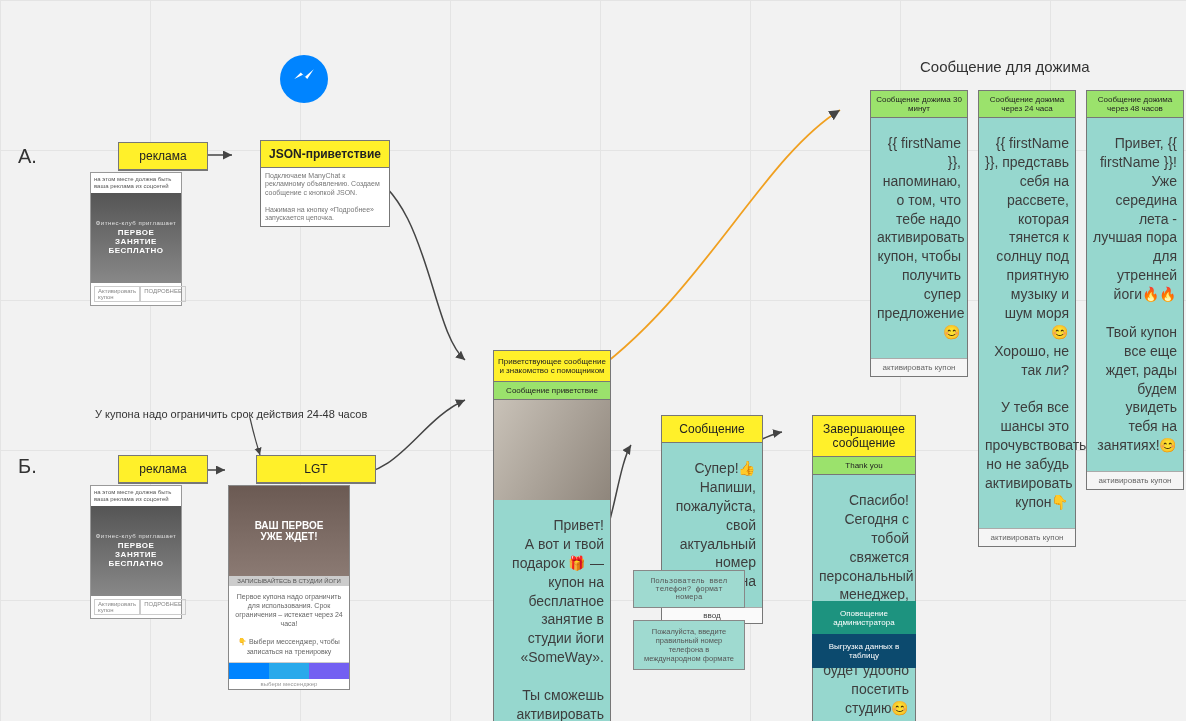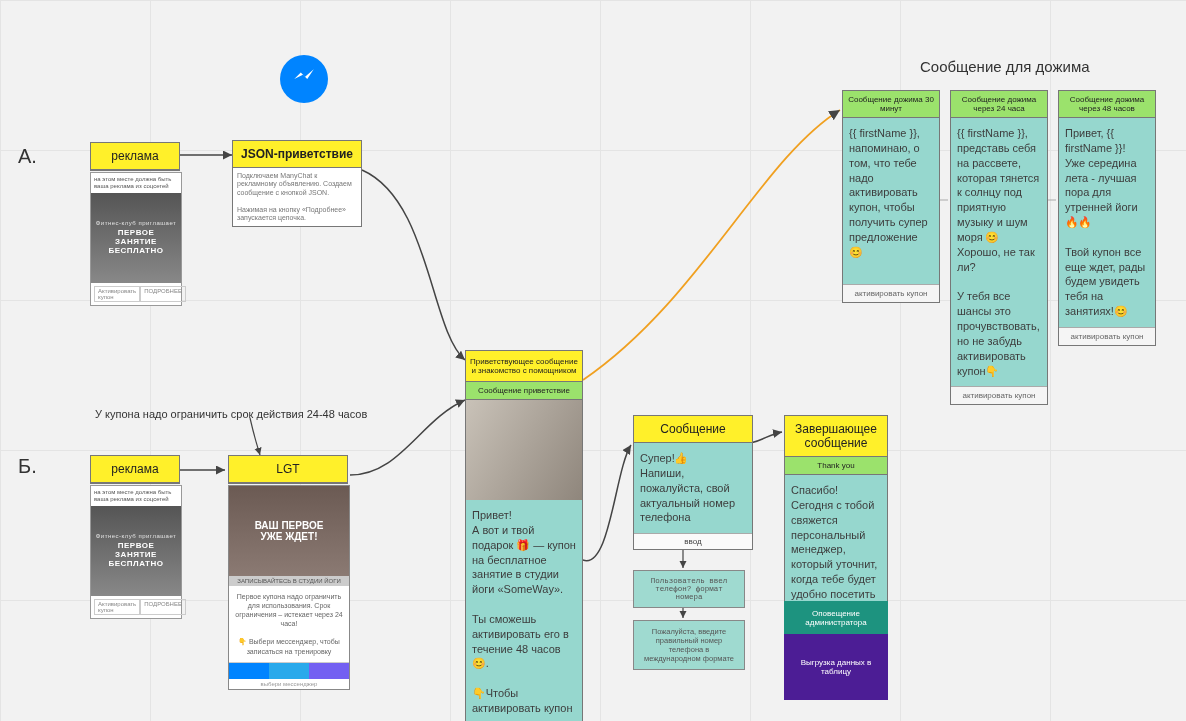--- a/index.html
+++ b/index.html
@@ -8,24 +8,24 @@
       linear-gradient(to right,#e4e4e4 1px,transparent 1px),
       linear-gradient(to bottom,#e4e4e4 1px,transparent 1px),
       #f2f2f2;
     background-size:150px 150px;
   }
   svg.wires{position:absolute;inset:0;width:1186px;height:721px;pointer-events:none;}
   .lbl-big{position:absolute;font-size:20px;color:#333;}
   .title{position:absolute;font-size:15px;color:#333;}
   .note{position:absolute;font-size:11px;color:#333;}
 
-  .node{position:absolute;border:1px solid #777;background:#fff;font-size:8px;color:#333;box-sizing:border-box;}
+  .node{position:absolute;border:1px solid #777;background:#fff;font-size:8px;color:#333;box-sizing:border-box;margin-left:28px;}
   .hdr-y{background:#fff02a;border-bottom:1px solid #777;text-align:center;padding:6px 4px;font-size:12px;color:#222;}
   .hdr-g{background:#9be26c;border-bottom:1px solid #777;text-align:center;padding:4px 3px;font-size:8px;color:#222;}
-  .body-t{background:#96d7ce;padding:8px 6px;text-align:left;font-size:11px;color:#3d3d3d;line-height:1.35;}
+  .body-t{background:#96d7ce;padding:16px 6px;text-align:right;font-size:14px;color:#3d3d3d;line-height:1.35;}
   .foot{background:#f5f5f5;border-top:1px solid #aaa;text-align:center;padding:4px 3px;font-size:8px;color:#666;}
   .plain{padding:4px;font-size:7px;color:#777;line-height:1.2;}
   .chip{border-top:1px solid #aaa;background:#fafafa;text-align:center;font-size:8px;color:#444;padding:3px;}
 
   .ad{position:absolute;width:90px;background:#fff;border:1px solid #999;font-size:6px;color:#555;}
   .ad .cap{padding:3px;line-height:1.15;}
   .ad .hero{height:90px;background:linear-gradient(#555,#888);display:flex;flex-direction:column;align-items:center;justify-content:center;color:#fff;font-weight:bold;font-size:8px;text-align:center;letter-spacing:0.5px;}
   .ad .hero small{font-size:6px;font-weight:normal;opacity:.8;margin-bottom:2px;}
   .ad .btns{display:flex;justify-content:space-between;padding:3px;font-size:6px;color:#888;}
   .ad .btns span{border:1px solid #ccc;padding:1px 3px;}
@@ -36,21 +36,21 @@
   .lgt .txt{padding:6px;font-size:7px;color:#666;text-align:center;line-height:1.3;}
   .lgt .soc{display:flex;border-top:1px solid #ccc;}
   .lgt .soc div{flex:1;height:16px;}
   .lgt .sub{font-size:6px;color:#999;text-align:center;padding:2px;}
 
   .msgr{position:absolute;left:280px;top:55px;width:48px;height:48px;border-radius:50%;background:#0084ff;display:flex;align-items:center;justify-content:center;}
   .msgr::after{content:"";position:absolute;bottom:-4px;left:10px;width:0;height:0;border:6px solid transparent;border-top-color:#0084ff;}
   .msgr svg{width:26px;height:26px;}
 
   .teal-solid{background:#1d937f;color:#fff;text-align:center;font-size:8px;padding:8px 4px;}
-  .navy-solid{background:#4c1d95;color:#fff;text-align:center;font-size:8px;padding:24px 4px;}
+  .navy-solid{background:#0c4a6e;color:#fff;text-align:center;font-size:8px;padding:8px 4px;}
   .mini-teal{background:#9fdad0;border:1px solid #888;font-size:7.5px;color:#555;text-align:center;padding:6px;position:absolute;}
 </style>
 </head>
 <body>
 
 <div class="canvas">
 
   <svg class="wires">
     <defs>
       <marker id="arr" markerWidth="8" markerHeight="8" refX="6" refY="3" orient="auto">
@@ -165,21 +165,21 @@
     <div style="height:100px;background:linear-gradient(120deg,#c9c2b8,#8f867c);"></div>
     <div class="body-t" style="white-space:pre-line;">Привет!
 А вот и твой подарок 🎁 — купон на бесплатное занятие в студии йоги «SomeWay».
 
 Ты сможешь активировать его в течение 48 часов😊.
 
 👇Чтобы активировать купон — просто нажми на кнопку ниже👇</div>
     <div class="foot">активировать купон</div>
   </div>
 
-  <div class="node" style="left:633px;top:415px;width:120px;">
+  <div class="node" style="left:633px;top:415px;width:102px;">
     <div class="hdr-y">Сообщение</div>
     <div class="body-t" style="white-space:pre-line;">Супер!👍
 Напиши, пожалуйста, свой актуальный номер телефона</div>
     <div class="chip">ввод</div>
   </div>
 
   <div class="mini-teal" style="left:633px;top:570px;width:98px;font-family:Liberation Mono, monospace;">Пользователь ввел телефон? формат номера</div>
   <div class="mini-teal" style="left:633px;top:620px;width:98px;">Пожалуйста, введите правильный номер телефона в международном формате</div>
 
   <div class="node" style="left:784px;top:415px;width:104px;">

